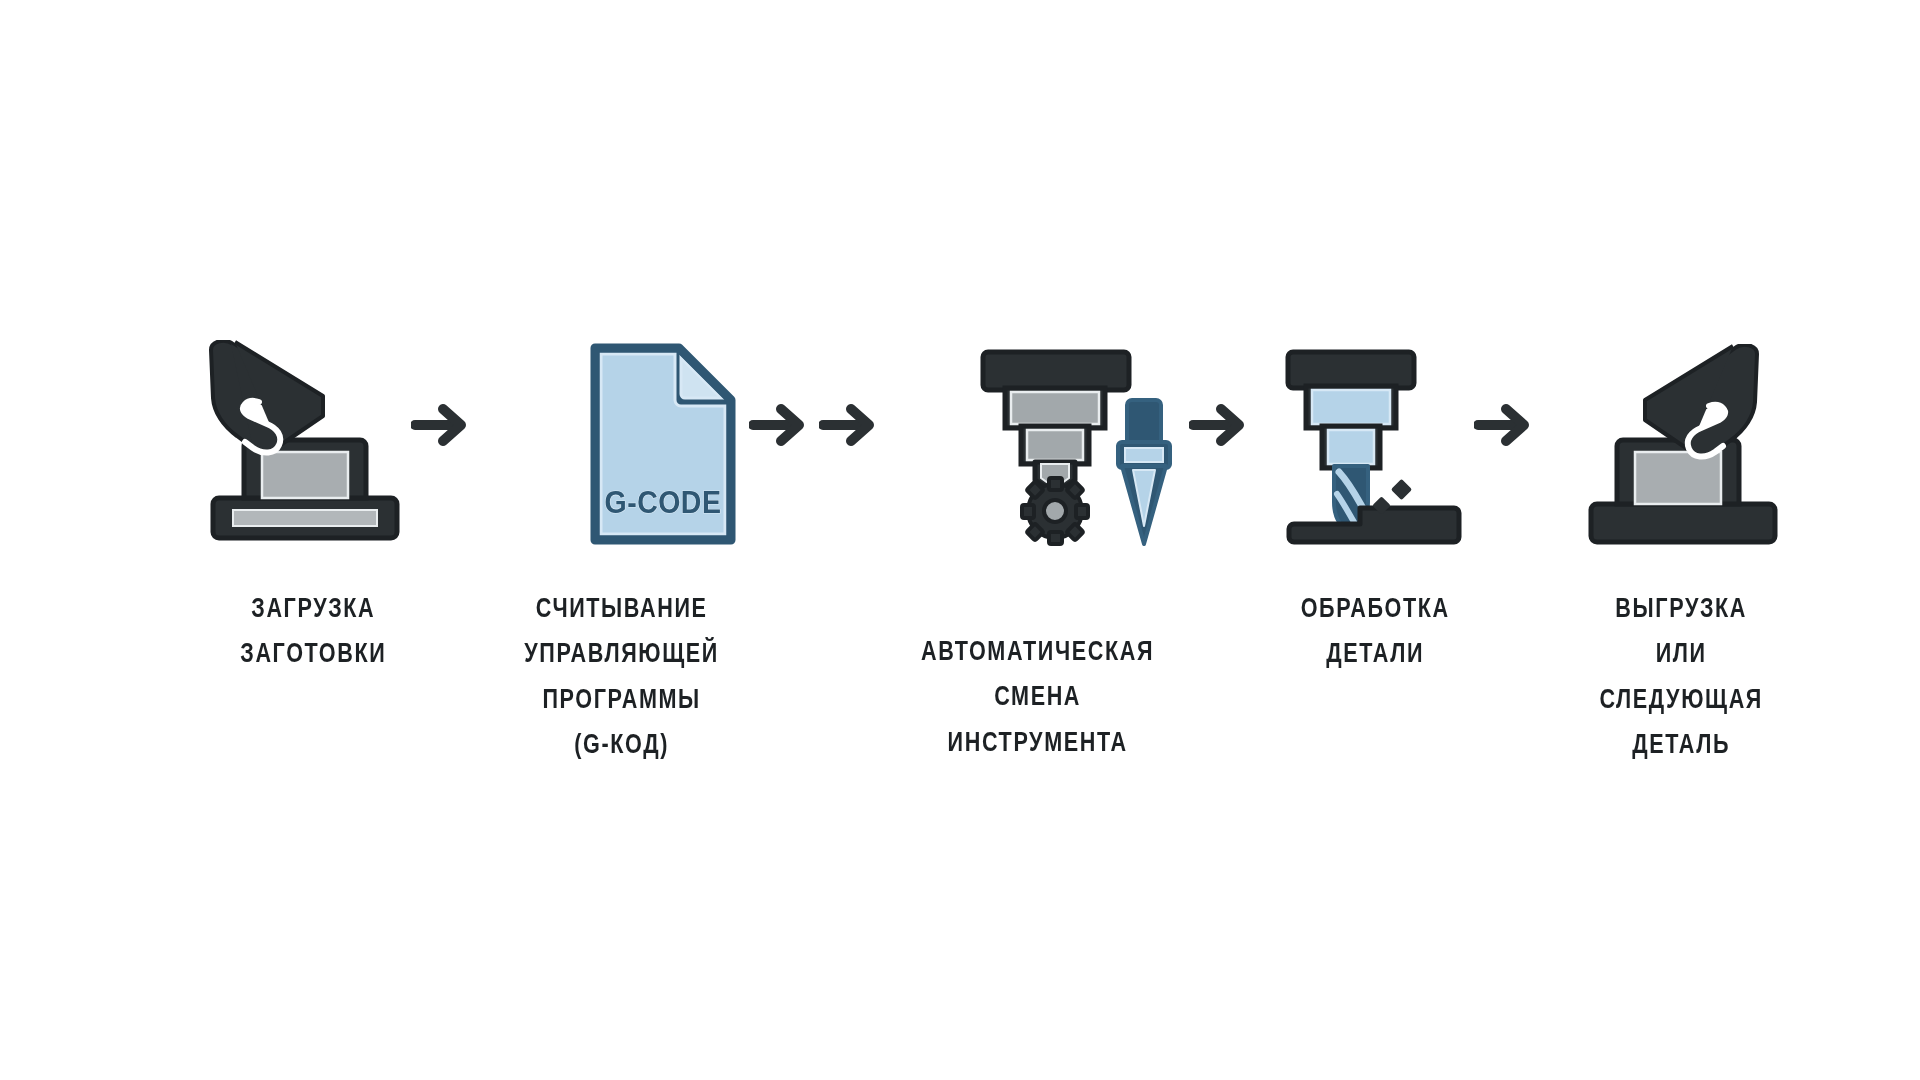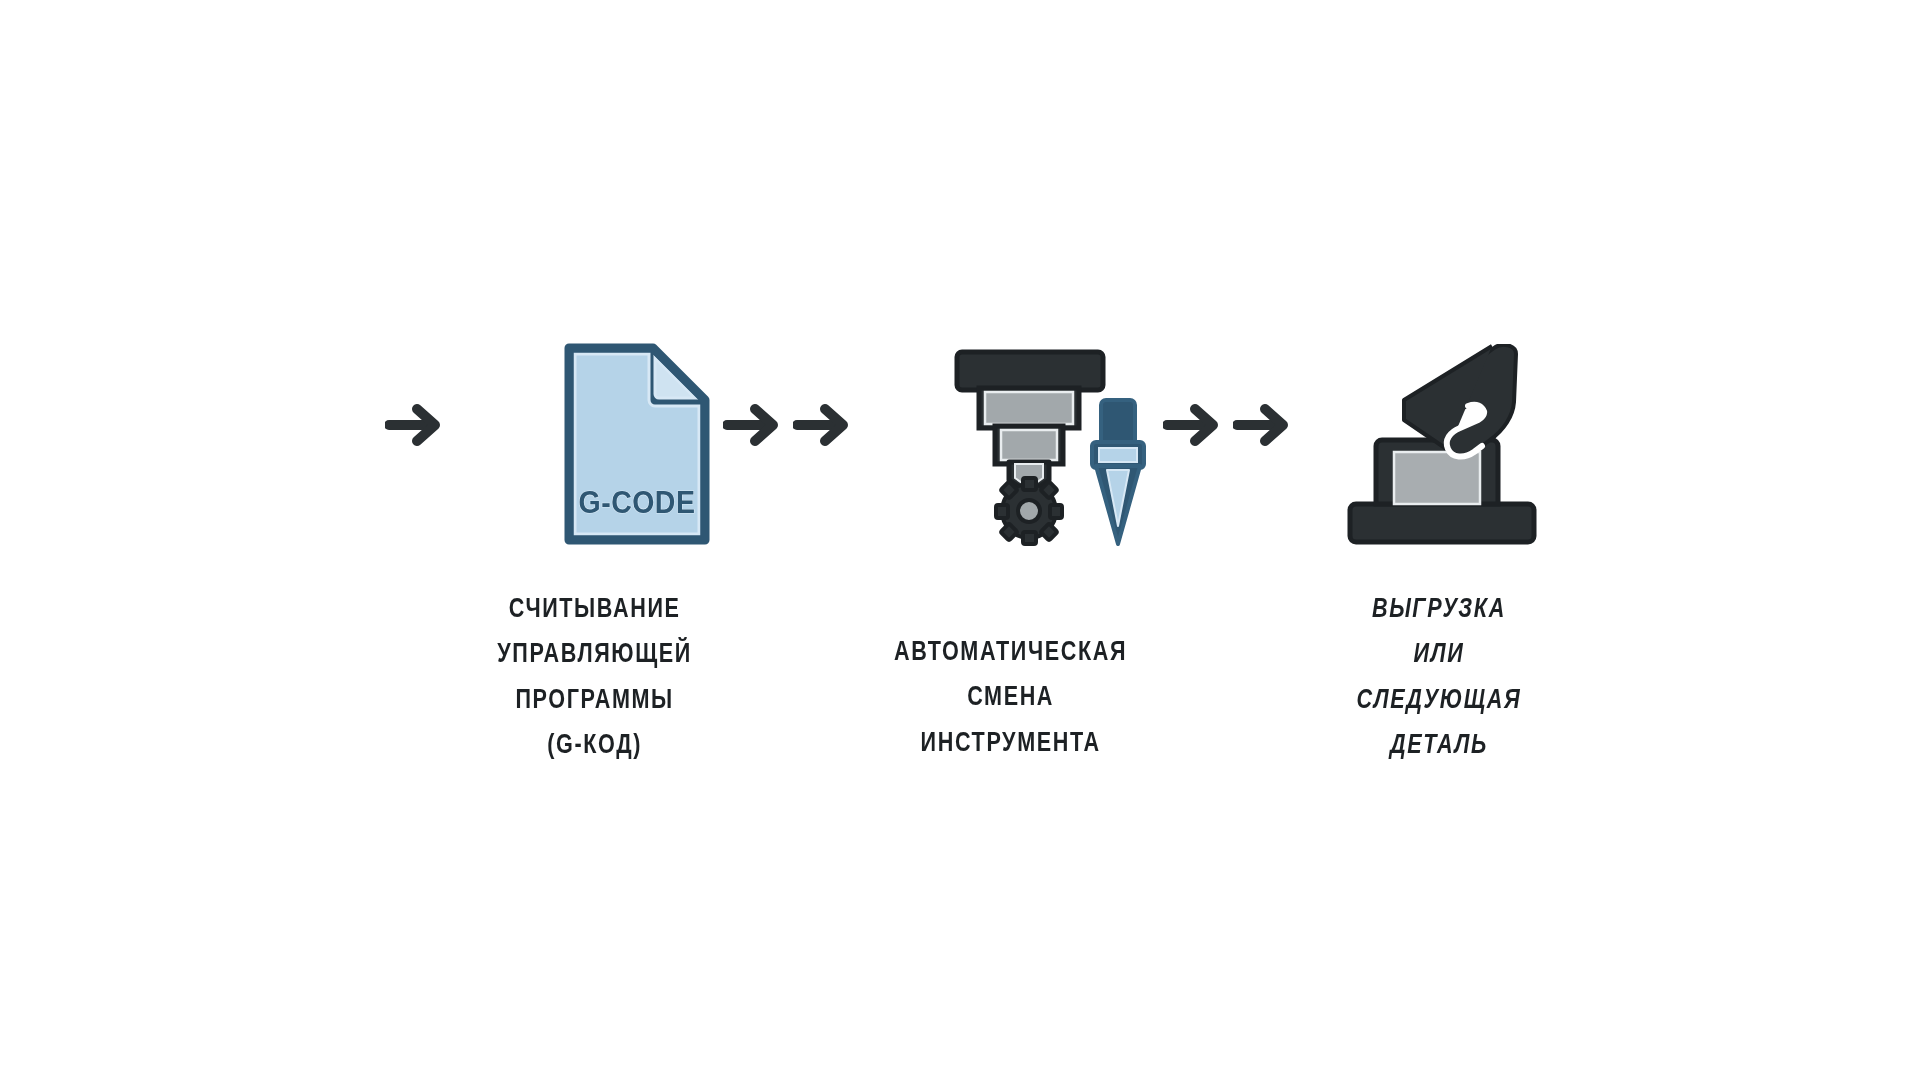--- a/index.html
+++ b/index.html
@@ -74,28 +74,50 @@
     margin-top: 0;
   }
   .arrow svg { display: block; }
 
   
   .w1 { width: 268px; }
   .w2 { width: 268px; }
   .w3 { width: 215px; }
   .w4 { width: 300px; gap: 43px; }
   .w5 { width: 215px; }
-  .w6 { width: 245px; font-style: italic; }
+  .w6 { width: 245px; }
 </style>
 </head>
 <body>
 
 <div class="canvas">
   <div class="flow">
 
+    <div class="step w1">
+      <div class="icon-box">
+        <svg width="200" height="210" viewBox="0 0 200 210">
+
+          <rect x="8" y="158" width="184" height="40" rx="6" fill="#2b3033" stroke="#1d2124" stroke-width="5"></rect>
+          <rect x="28" y="170" width="144" height="16" fill="#b2b7ba" stroke="#e9edef" stroke-width="2"></rect>
+
+          <path d="M45 100 h110 a6 6 0 0 1 6 6 v52 h-122 v-52 a6 6 0 0 1 6 -6 z" fill="#2b3033" stroke="#1d2124" stroke-width="5"></path>
+          <rect x="57" y="112" width="86" height="46" fill="#a8adb0" stroke="#e9edef" stroke-width="2.5"></rect>
+
+          <path d="M6 10 L8 58 C9 72 18 86 32 96 L48 108 C58 115 70 114 74 105 C78 96 72 88 62 84 L44 76 C38 73 36 68 40 64 C43 61 48 60 54 62 L96 78 L108 63 L28 4 C20 -2 6 1 6 10 Z" fill="#2b3033" stroke="#1d2124" stroke-width="4" stroke-linejoin="round"></path>
+          <path d="M26 4 L112 58 L112 74 L96 78 L54 62 C48 60 43 61 40 64 C36 68 38 73 44 76 L62 84 C72 88 78 96 74 105 C70 114 58 115 48 108" fill="#2b3033" stroke="#ffffff" stroke-width="0"></path>
+          <path d="M30 2 L118 56 L118 76 L74 106" fill="#2b3033" stroke="#1d2124" stroke-width="4" stroke-linejoin="round"></path>
+
+          <path d="M54 62 C48 60 43 61 40 64 C36 68 38 73 44 76 L62 84 C72 88 78 96 74 105 C70 114 58 115 48 108 L40 102" fill="none" stroke="#ffffff" stroke-width="6" stroke-linecap="round"></path>
+        </svg>
+      </div>
+      <div class="caption">
+        <span class="line">ЗАГРУЗКА</span>
+        <span class="line">ЗАГОТОВКИ</span>
+      </div>
+    </div>
 
     <div class="arrow">
       <svg width="58" height="46" viewBox="0 0 58 46">
         <path d="M4 23 H40" stroke="#2b3033" stroke-width="10" stroke-linecap="round" fill="none"></path>
         <path d="M32 7 L50 23 L32 39" stroke="#2b3033" stroke-width="10" stroke-linecap="round" stroke-linejoin="round" fill="none"></path>
       </svg>
     </div>
 
     <div class="step w2">
       <div class="icon-box">
@@ -169,20 +191,45 @@
       </div>
     </div>
 
     <div class="arrow">
       <svg width="58" height="46" viewBox="0 0 58 46">
         <path d="M4 23 H40" stroke="#2b3033" stroke-width="10" stroke-linecap="round" fill="none"></path>
         <path d="M32 7 L50 23 L32 39" stroke="#2b3033" stroke-width="10" stroke-linecap="round" stroke-linejoin="round" fill="none"></path>
       </svg>
     </div>
 
+    <div class="step w5">
+      <div class="icon-box">
+        <svg width="186" height="206" viewBox="0 0 186 206">
+
+          <rect x="6" y="8" width="126" height="36" rx="5" fill="#2b3033" stroke="#1d2124" stroke-width="5"></rect>
+          <rect x="24" y="42" width="90" height="42" fill="#2b3033" stroke="#1d2124" stroke-width="5"></rect>
+          <rect x="30" y="46" width="78" height="34" fill="#b5d3e8" stroke="#d7e8f5" stroke-width="2.5"></rect>
+          <rect x="40" y="82" width="58" height="42" fill="#2b3033" stroke="#1d2124" stroke-width="5"></rect>
+          <rect x="46" y="86" width="46" height="34" fill="#b5d3e8" stroke="#d7e8f5" stroke-width="2.5"></rect>
+
+          <path d="M52 122 h34 v36 c0 18 -9 28 -17 28 c-8 0 -17 -10 -17 -28 Z" fill="#2f5773" stroke="#35617f" stroke-width="4" stroke-linejoin="round"></path>
+          <path d="M57 128 C68 140 74 152 82 166" fill="none" stroke="#b5d3e8" stroke-width="7" stroke-linecap="round"></path>
+          <path d="M55 150 C62 160 66 168 72 178" fill="none" stroke="#b5d3e8" stroke-width="6" stroke-linecap="round"></path>
+
+          <path d="M12 180 h66 v-16 h94 a5 5 0 0 1 5 5 v24 a5 5 0 0 1 -5 5 H12 a5 5 0 0 1 -5 -5 v-8 a5 5 0 0 1 5 -5 z" fill="#2b3033" stroke="#1d2124" stroke-width="5" stroke-linejoin="round"></path>
+
+          <rect x="112" y="138" width="15" height="15" rx="2" fill="#2b3033" transform="rotate(45 119.5 145.5)"></rect>
+          <rect x="93" y="155" width="13" height="13" rx="2" fill="#2b3033" transform="rotate(45 99.5 161.5)"></rect>
+        </svg>
+      </div>
+      <div class="caption">
+        <span class="line">ОБРАБОТКА</span>
+        <span class="line">ДЕТАЛИ</span>
+      </div>
+    </div>
 
     <div class="arrow">
       <svg width="58" height="46" viewBox="0 0 58 46">
         <path d="M4 23 H40" stroke="#2b3033" stroke-width="10" stroke-linecap="round" fill="none"></path>
         <path d="M32 7 L50 23 L32 39" stroke="#2b3033" stroke-width="10" stroke-linecap="round" stroke-linejoin="round" fill="none"></path>
       </svg>
     </div>
 
     <div class="step w6">
       <div class="icon-box">

